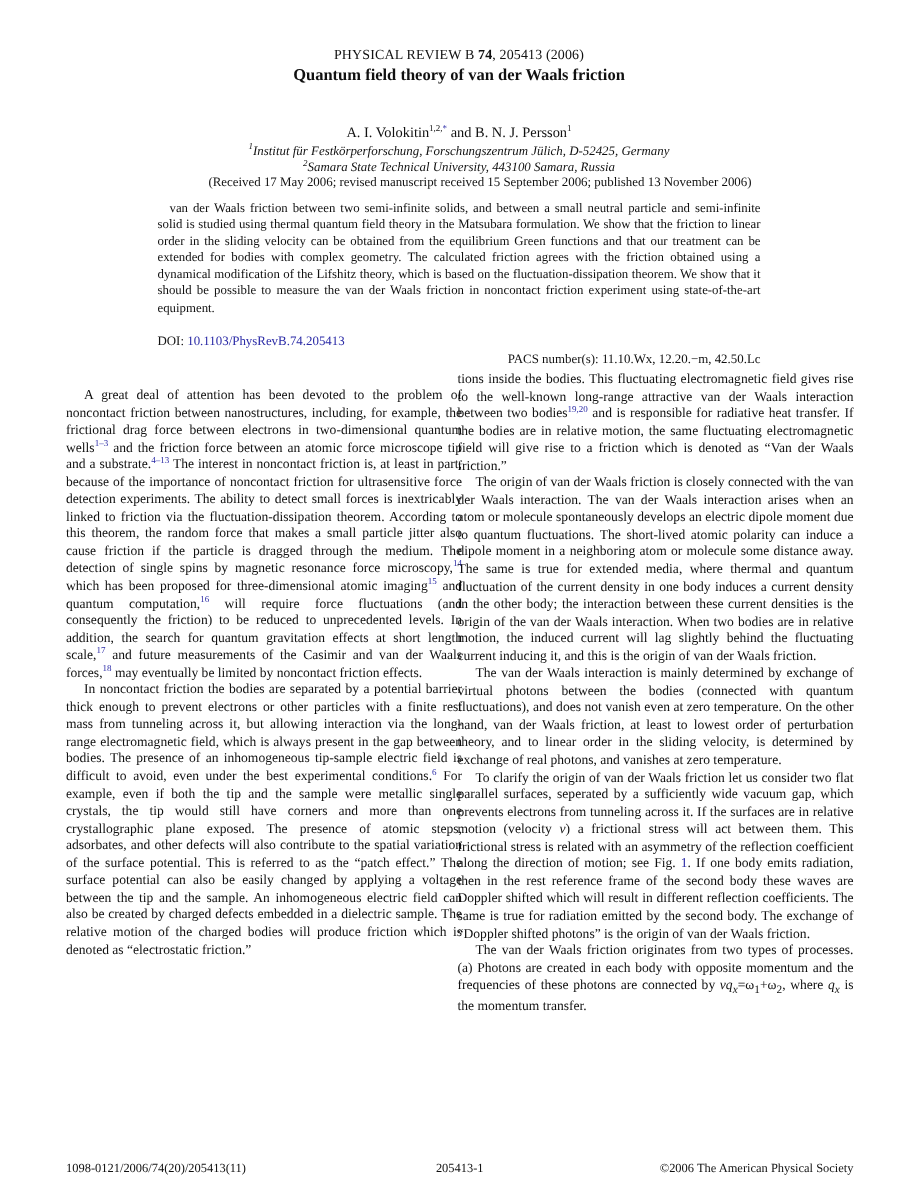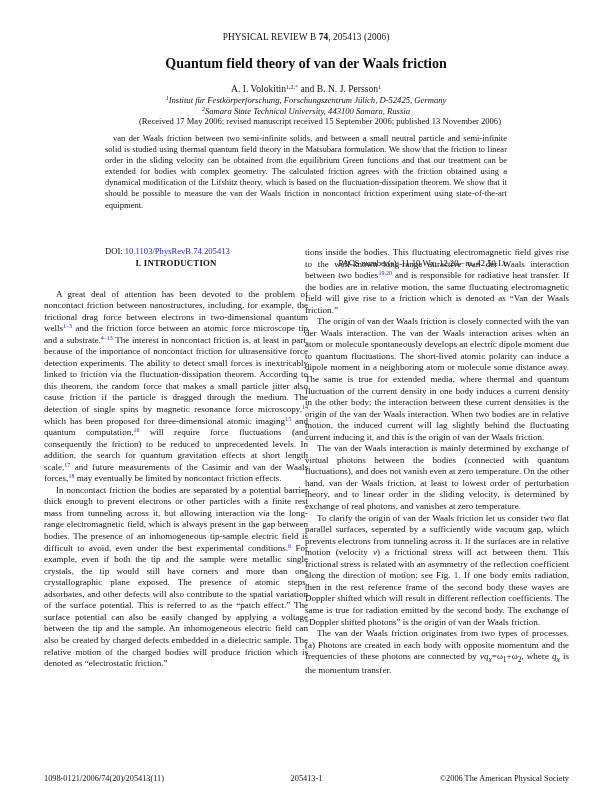--- a/index.html
+++ b/index.html
@@ -4,35 +4,35 @@
 <style>
   html, body { margin: 0; padding: 0; background: #ffffff; }
   body {
     width: 612px; height: 792px; position: relative; overflow: hidden;
     font-family: "Liberation Serif", "DejaVu Serif", serif; color: #111;
   }
   .abs { position: absolute; }
   .center { left: 0; width: 612px; text-align: center; }
   .journal { top: 32px; font-size: 9.3px; letter-spacing: 0.1px; }
   .journal b { font-weight: bold; text-align: center; }
-  .title { top: 56px; font-size: 14px; font-weight: bold; }
+  .title { top: 44px; font-size: 11px; font-weight: bold; }
   .authors { top: 83px; font-size: 9.6px; }
   .aff { font-size: 8.6px; font-style: italic; }
   .aff1 { top: 95px; }
   .aff2 { top: 106px; }
   .received { top: 116px; font-size: 8.6px; margin-left: 14px; }
   sup { font-size: 6px; vertical-align: 3.5px; line-height: 0; }
   .link { color: #2a2aa6; }
   .abstract {
     left: 105px; top: 133px; width: 342px; width: 402px; left: 105px;
     font-size: 8.55px; line-height: 11.1px; text-align: justify;
     text-indent: 8px;
   }
   .abstract { left: 105px; width: 402px; }
-  .doi-row { top: 222px; left: 105px; width: 402px; font-size: 8.6px; margin-top: 24px; }
+  .doi-row { top: 222px; left: 105px; width: 402px; font-size: 8.6px; }
   .doi-row .pacs { position: absolute; right: 0; top: 12px; }
   .col { top: 258px; width: 264px; font-size: 9.05px; line-height: 11.55px; text-align: justify; }
   .col-left { left: 44px; }
   .col-right { left: 305px; top: 247px; }
   .section-head { text-align: center; font-weight: bold; font-size: 8.8px; margin: 0 0 19px 0; letter-spacing: 0.2px; }
   .col p { margin: 0; text-indent: 12px; hyphens: manual; }
   .col p.noindent { text-indent: 0; }
   .footer { top: 774px; left: 44px; width: 525px; font-size: 8.3px; }
   .footer .f-mid { position: absolute; left: 0; width: 525px; text-align: center; top: 0; }
   .footer .f-right { position: absolute; right: 0; top: 0; }
@@ -55,21 +55,20 @@
 <div class="abs center received">(Received 17 May 2006; revised manuscript received 15 September 2006; published 13 November 2006)</div>
 
 <div class="abs abstract">van der Waals friction between two semi-infinite solids, and between a small neutral particle and semi-infinite solid is studied using thermal quantum field theory in the Matsubara formulation. We show that the friction to linear order in the sliding velocity can be obtained from the equilibrium Green functions and that our treatment can be extended for bodies with complex geometry. The calculated friction agrees with the friction obtained using a dynamical modification of the Lifshitz theory, which is based on the fluctuation-dissipation theorem. We show that it should be possible to measure the van der Waals friction in noncontact friction experiment using state-of-the-art equipment.</div>
 
 <div class="abs doi-row">
   <span>DOI: </span><a class="link">10.1103/PhysRevB.74.205413</a>
   <span class="pacs">PACS number(s): 11.10.Wx, 12.20.−m, 42.50.Lc</span>
 </div>
 
 <div class="abs col col-left">
-  <div class="section-head">I. INTRODUCTION</div>
   <p><span>A great deal of attention has been devoted to the problem of noncontact friction between nanostructures, including, for example, the frictional drag force between electrons in two-dimensional quantum wells</span><sup><a class="link">1–3</a></sup><span> and the friction force between an atomic force microscope tip and a substrate.</span><sup><a class="link">4–13</a></sup><span> The interest in noncontact friction is, at least in part, because of the importance of noncontact friction for ultrasensitive force detection experiments. The ability to detect small forces is inextricably linked to friction via the fluctuation-dissipation theorem. According to this theorem, the random force that makes a small particle jitter also cause friction if the particle is dragged through the medium. The detection of single spins by magnetic resonance force microscopy,</span><sup><a class="link">14</a></sup><span> which has been proposed for three-dimensional atomic imaging</span><sup><a class="link">15</a></sup><span> and quantum computation,</span><sup><a class="link">16</a></sup><span> will require force fluctuations (and consequently the friction) to be reduced to unprecedented levels. In addition, the search for quantum gravitation effects at short length scale,</span><sup><a class="link">17</a></sup><span> and future measurements of the Casimir and van der Waals forces,</span><sup><a class="link">18</a></sup><span> may eventually be limited by noncontact friction effects.</span></p>
   <p><span>In noncontact friction the bodies are separated by a potential barrier thick enough to prevent electrons or other particles with a finite rest mass from tunneling across it, but allowing interaction via the long-range electromagnetic field, which is always present in the gap between bodies. The presence of an inhomogeneous tip-sample electric field is difficult to avoid, even under the best experimental conditions.</span><sup><a class="link">6</a></sup><span> For example, even if both the tip and the sample were metallic single crystals, the tip would still have corners and more than one crystallographic plane exposed. The presence of atomic steps, adsorbates, and other defects will also contribute to the spatial variation of the surface potential. This is referred to as the “patch effect.” The surface potential can also be easily changed by applying a voltage between the tip and the sample. An inhomogeneous electric field can also be created by charged defects embedded in a dielectric sample. The relative motion of the charged bodies will produce friction which is denoted as “electrostatic friction.”</span></p>
 </div>
 
 <div class="abs col col-right">
   <p class="noindent"><span>tions inside the bodies. This fluctuating electromagnetic field gives rise to the well-known long-range attractive van der Waals interaction between two bodies</span><sup><a class="link">19,20</a></sup><span> and is responsible for radiative heat transfer. If the bodies are in relative motion, the same fluctuating electromagnetic field will give rise to a friction which is denoted as “Van der Waals friction.”</span></p>
   <p>The origin of van der Waals friction is closely connected with the van der Waals interaction. The van der Waals interaction arises when an atom or molecule spontaneously develops an electric dipole moment due to quantum fluctuations. The short-lived atomic polarity can induce a dipole moment in a neighboring atom or molecule some distance away. The same is true for extended media, where thermal and quantum fluctuation of the current density in one body induces a current density in the other body; the interaction between these current densities is the origin of the van der Waals interaction. When two bodies are in relative motion, the induced current will lag slightly behind the fluctuating current inducing it, and this is the origin of van der Waals friction.</p>
   <p>The van der Waals interaction is mainly determined by exchange of virtual photons between the bodies (connected with quantum fluctuations), and does not vanish even at zero temperature. On the other hand, van der Waals friction, at least to lowest order of perturbation theory, and to linear order in the sliding velocity, is determined by exchange of real photons, and vanishes at zero temperature.</p>
   <p><span>To clarify the origin of van der Waals friction let us consider two flat parallel surfaces, seperated by a sufficiently wide vacuum gap, which prevents electrons from tunneling across it. If the surfaces are in relative motion (velocity </span><i>v</i><span>) a frictional stress will act between them. This frictional stress is related with an asymmetry of the reflection coefficient along the direction of motion; see Fig. </span><a class="link">1</a><span>. If one body emits radiation, then in the rest reference frame of the second body these waves are Doppler shifted which will result in different reflection coefficients. The same is true for radiation emitted by the second body. The exchange of “Doppler shifted photons” is the origin of van der Waals friction.</span></p>
   <p><span>The van der Waals friction originates from two types of processes. (a) Photons are created in each body with opposite momentum and the frequencies of these photons are connected by </span><i>vq</i><sub><i>x</i></sub><span>=ω</span><sub>1</sub><span>+ω</span><sub>2</sub><span>, where </span><i>q</i><sub><i>x</i></sub><span> is the momentum transfer.</span></p>

